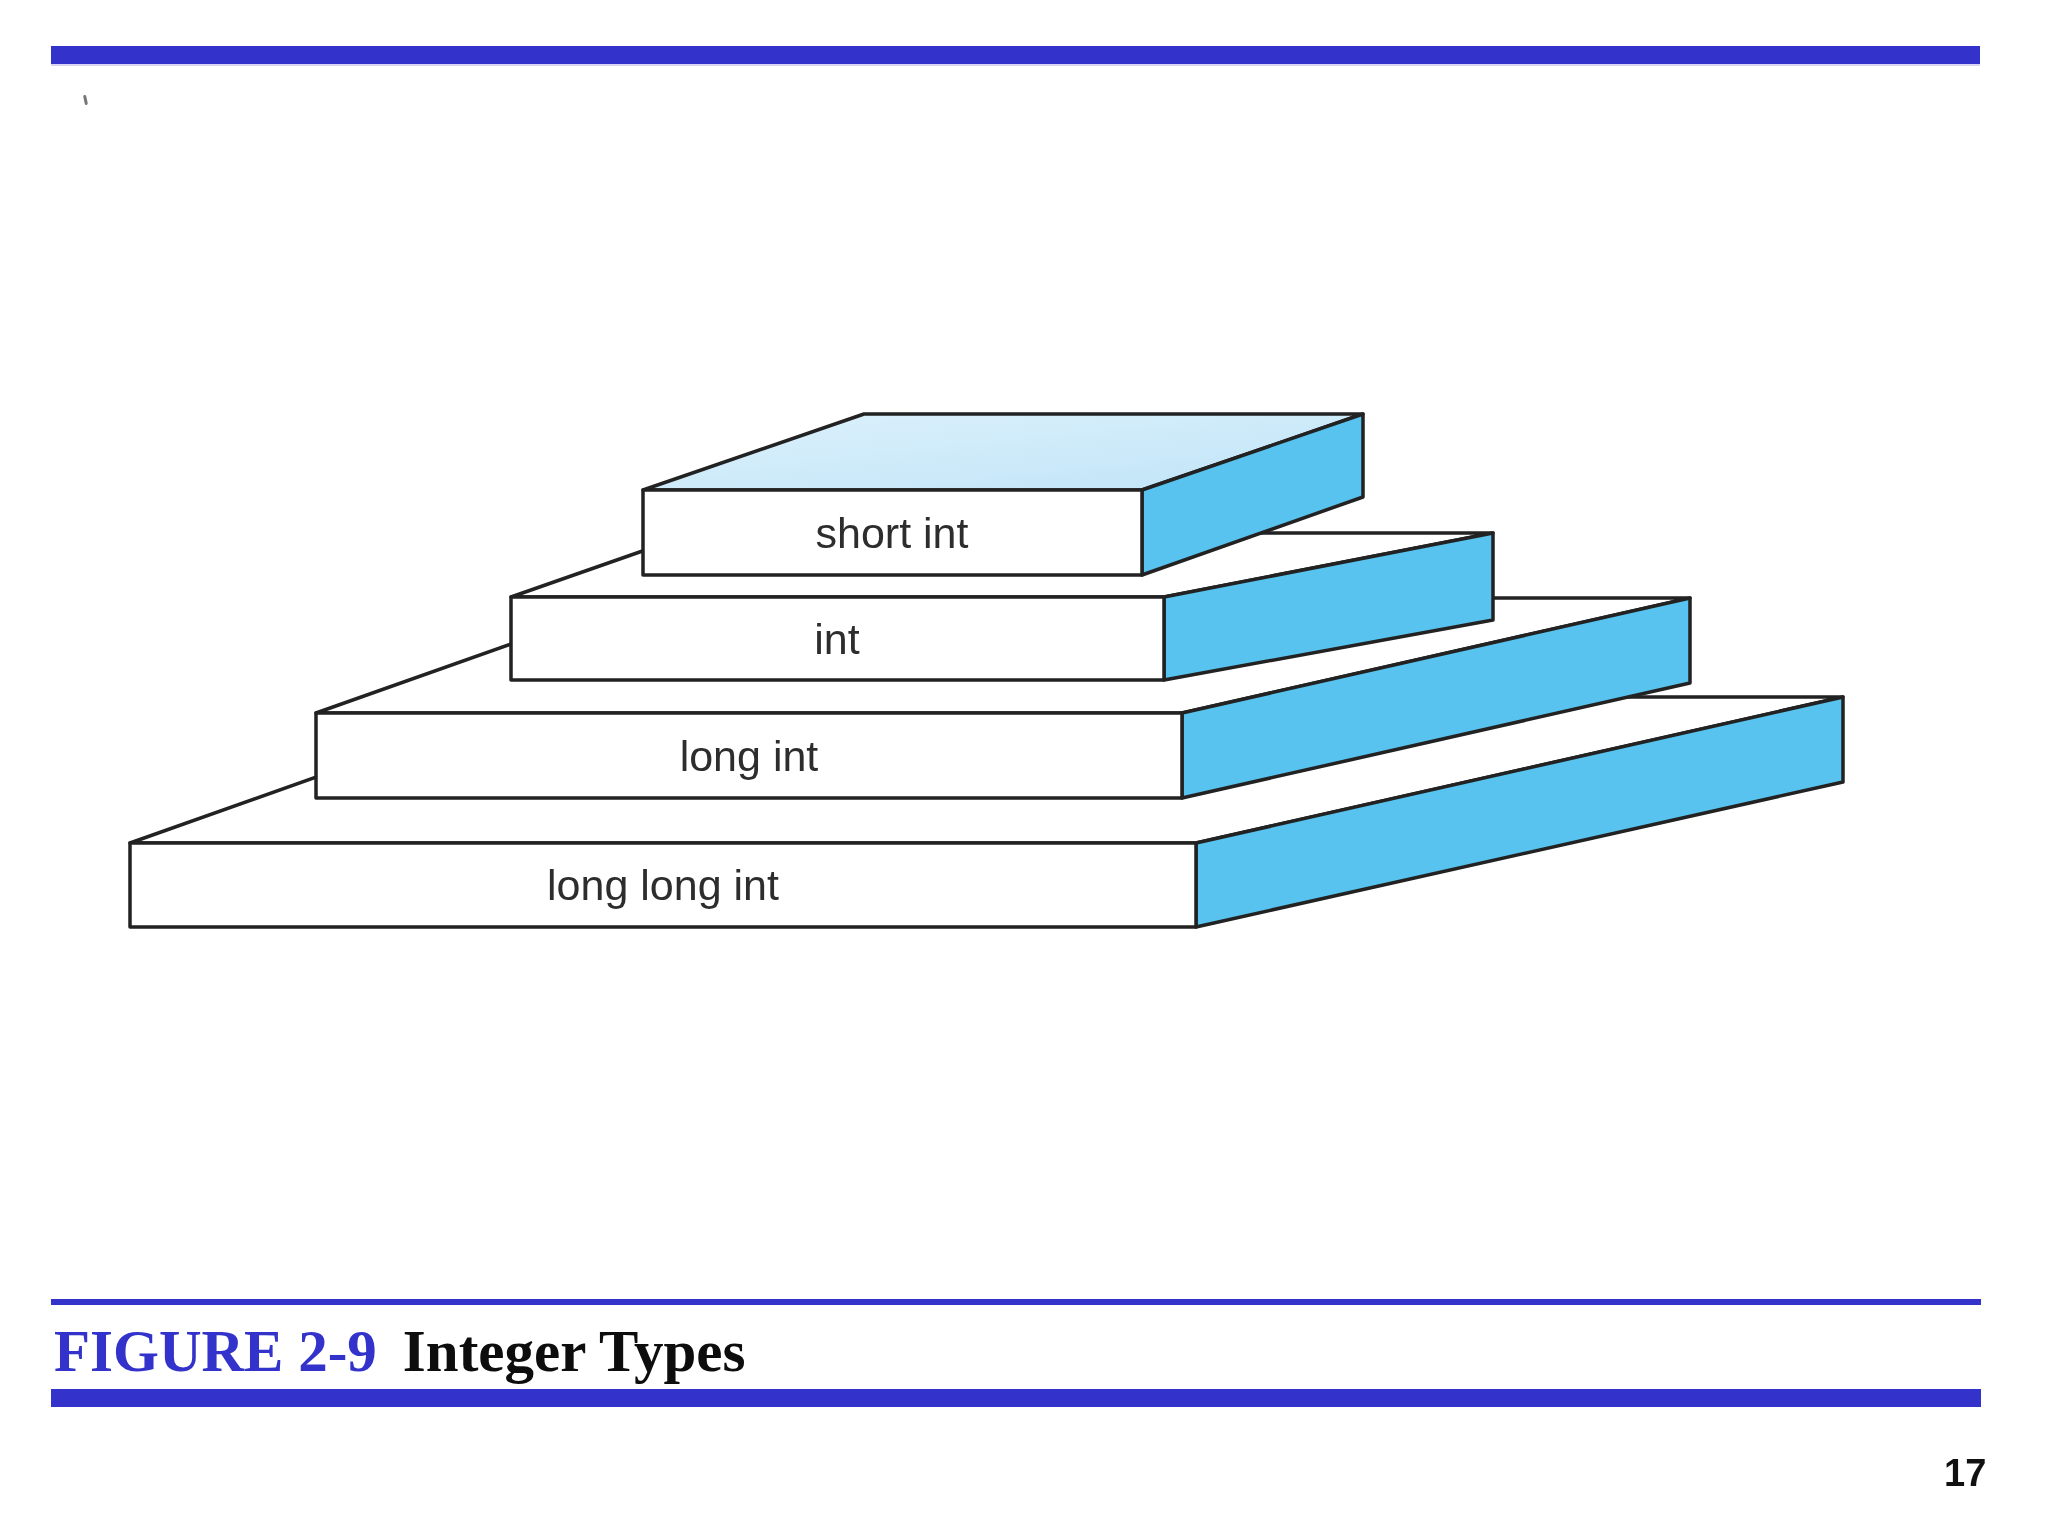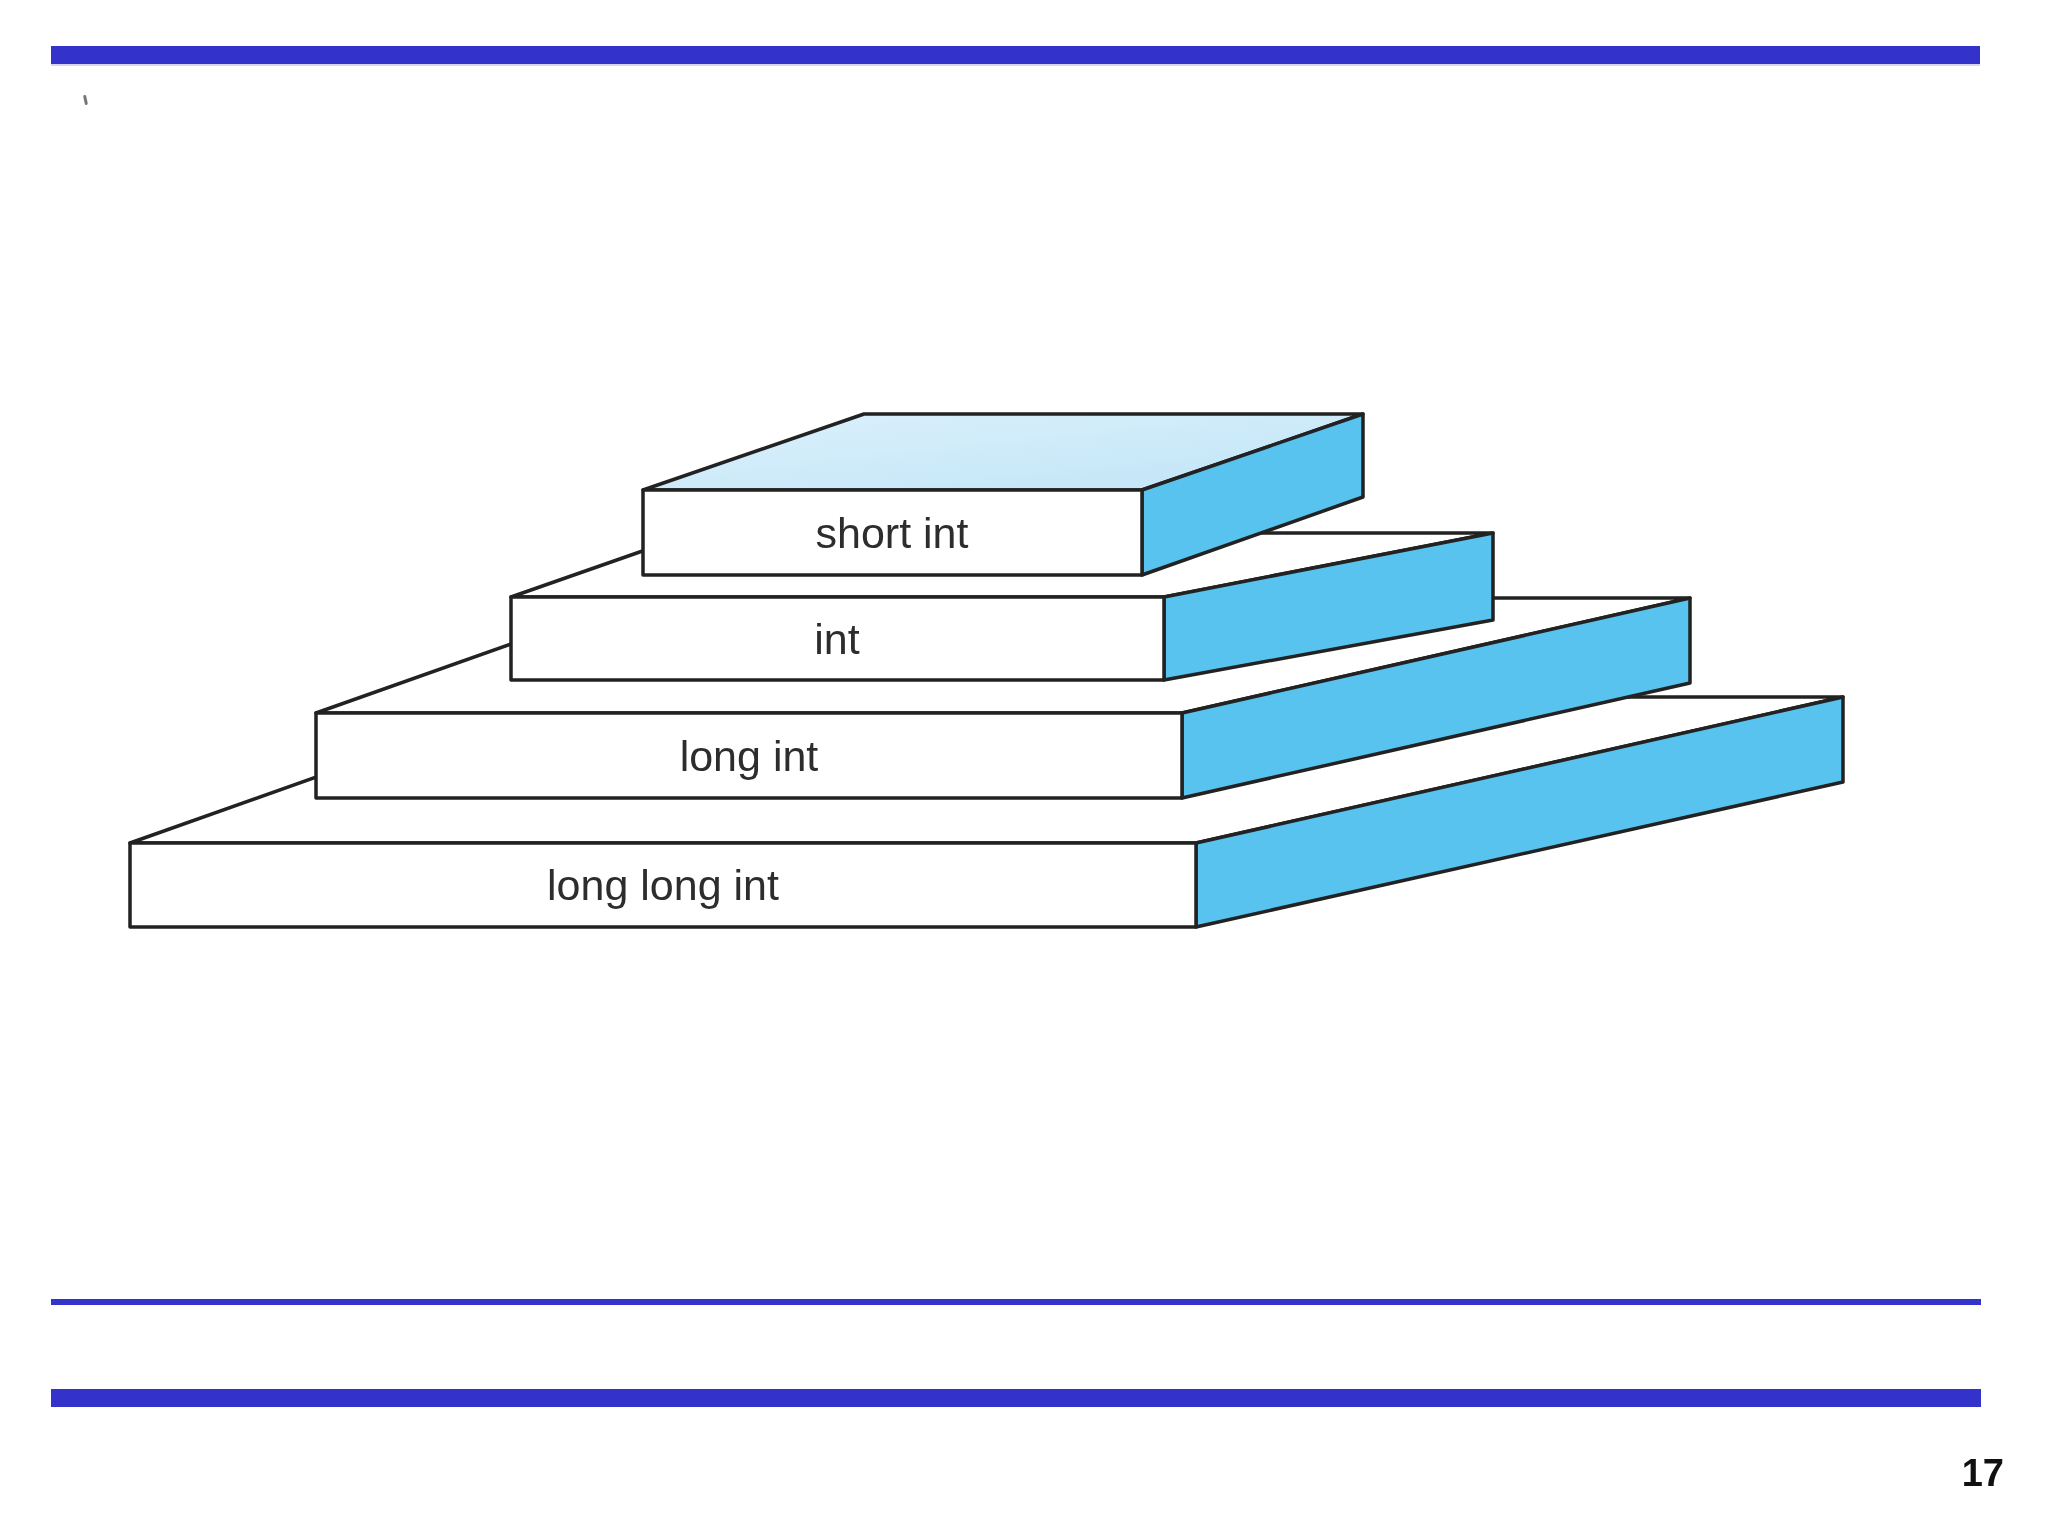--- a/index.html
+++ b/index.html
@@ -81,21 +81,21 @@
   }
   .caption .fig-title {
     color: #0d0d0d;
     margin-left: 26px;
   }
   .page-number {
     position: absolute;
     left: 1944px;
     top: 1452px;
     width: 60px;
-    text-align: right;
+    text-align: left;
     font-family: "Liberation Sans", sans-serif;
     font-weight: bold;
     font-size: 38px;
     color: #111111;
   }
 </style>
 </head>
 <body>
 
 <div class="page">
@@ -135,18 +135,21 @@
     <g stroke="#222222" stroke-width="3.5" stroke-linejoin="round">
       <polygon points="643,490 864,414 1363,414 1142,490" fill="url(#topFaceGrad)"></polygon>
       <polygon points="1142,490 1363,414 1363,497 1142,575" fill="#58c3ee"></polygon>
       <polygon points="643,490 1142,490 1142,575 643,575" fill="#ffffff"></polygon>
       <text class="slab-label" x="892" y="548" text-anchor="middle" stroke="none">short int</text>
     </g>
   </svg>
 
   <div class="caption-rule-thin"></div>
 
+  <div class="caption">
+    <span class="fig-label">FIGURE 2-9</span><span class="fig-title">Integer Types</span>
+  </div>
 
   <div class="caption-rule-thick"></div>
 
   <div class="page-number">17</div>
 
 </div>
 
 </body></html>

